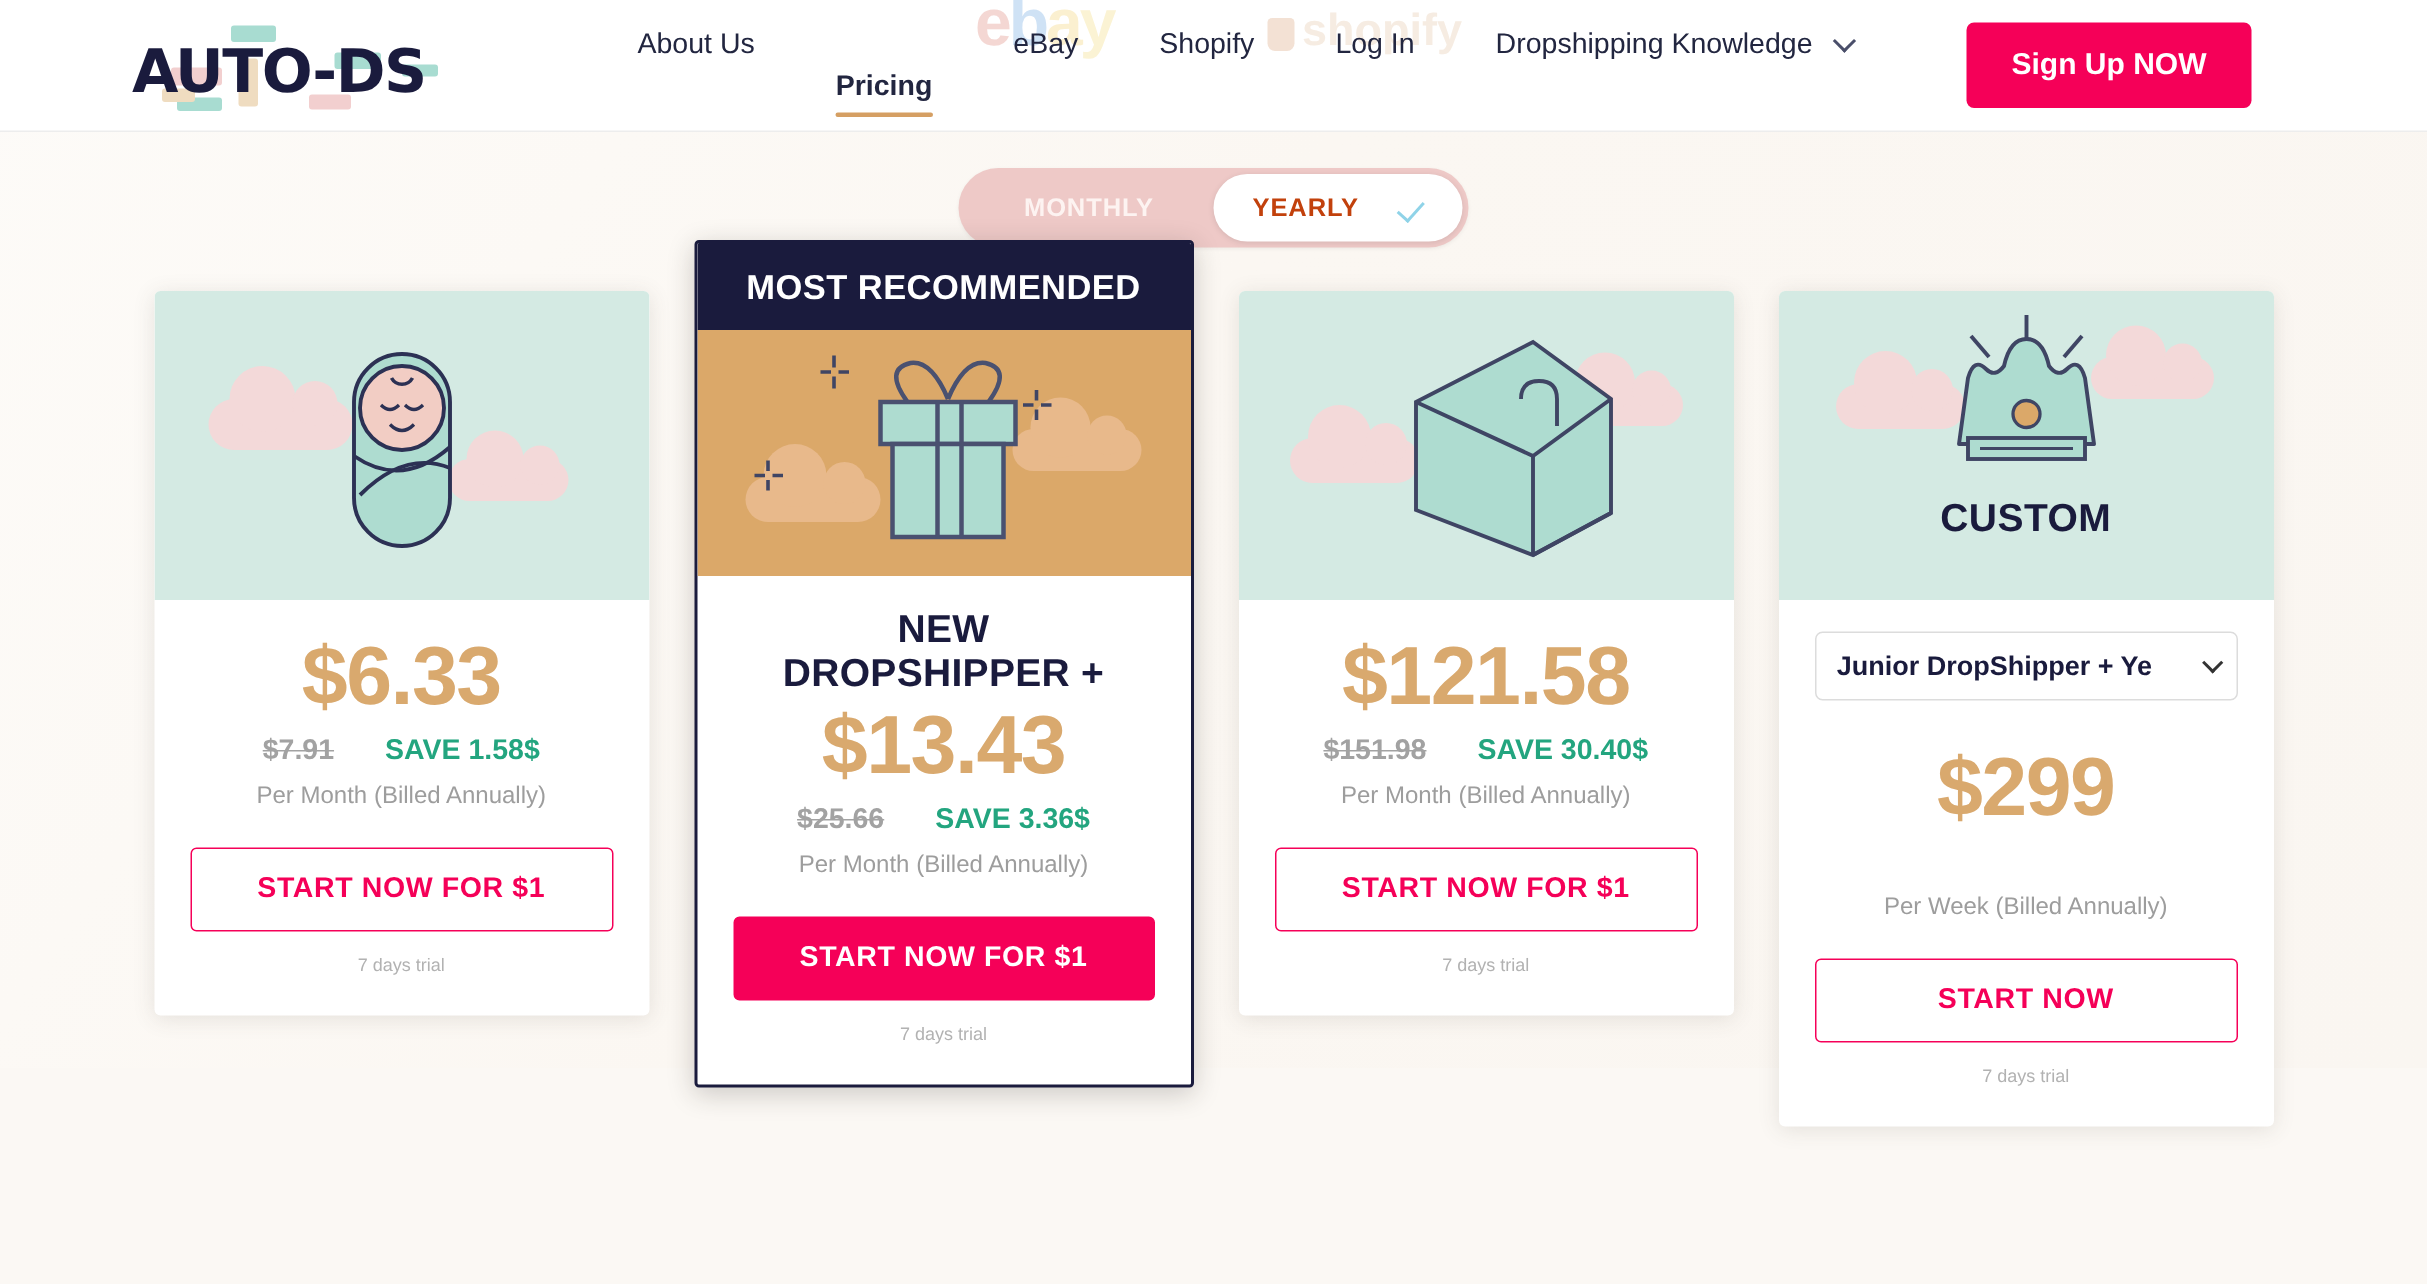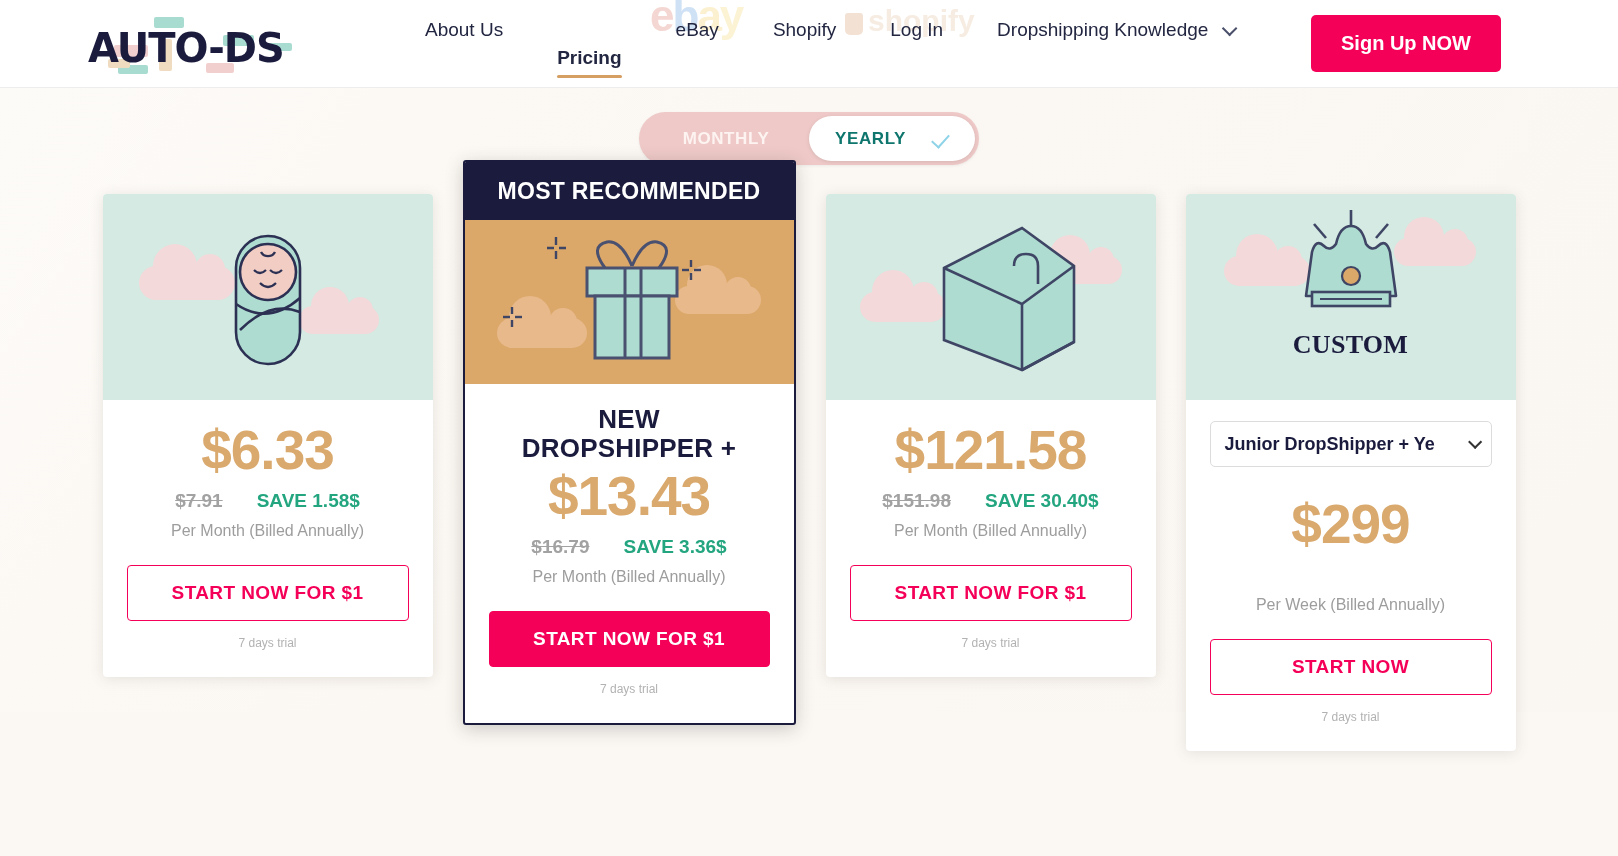--- a/index.html
+++ b/index.html
@@ -83,21 +83,21 @@
     position: relative; display: flex; align-items: center;
     background: #eec9c7; border-radius: 30px; height: 53px; width: 340px;
     padding: 4px; box-shadow: 0 1px 3px rgba(0,0,0,.06);
   }
   .toggle-opt {
     flex: 1; text-align: center; font-size: 17px; font-weight: 700;
     letter-spacing: .6px; cursor: pointer; line-height: 45px;
     color: #fdf3f1; border-radius: 26px;
   }
   .toggle-opt.on {
-    background: #ffffff; color: #0f766e;
+    background: #ffffff; color: #c2410c;
     box-shadow: 0 1px 4px rgba(0,0,0,.10);
     display:flex; align-items:center; justify-content:center; gap:26px;
   }
   .check { width: 17px; height: 10px; border-left: 2.6px solid #8fd3e8;
            border-bottom: 2.6px solid #8fd3e8; transform: rotate(-48deg); }
 
   
   .cards {
     position: relative; display: flex; justify-content: center;
     align-items: flex-start; gap: 30px; margin-top: 29px;
@@ -124,21 +124,21 @@
                 justify-content:center; }
   .cloud {
     position: absolute; background: #f3d9d9; border-radius: 60px;
   }
   .card.feat .cloud { background: #e8b98b; }
   .cloud::before, .cloud::after {
     content: ""; position: absolute; background: inherit; border-radius: 50%;
   }
   .custom-label {
     font-size: 26px; font-weight: 700; color: #1a1b3d; letter-spacing: .3px;
-    margin-top: 14px; position: relative; z-index: 2; font-family: Liberation Serif, serif;
+    margin-top: 14px; position: relative; z-index: 2;
   }
   .body { padding: 21px 24px 27px; text-align: center; }
   .plan-name {
     font-size: 26px; font-weight: 700; color: #1a1b3d;
     line-height: 1.13; letter-spacing: .2px; min-height: 62px;
   }
   .price {
     font-size: 55px; font-weight: 700; color: #d9a96e;
     line-height: 1.0; margin-top: 2px; letter-spacing: -1px;
   }
@@ -288,21 +288,21 @@
               <line x1="47" y1="100" x2="47" y2="107"></line>
             <line x1="38" y1="97" x2="45" y2="97"></line>
               <line x1="50" y1="97" x2="57" y2="97"></line>
           </g>
         </svg>
       </div>
       <div class="body">
         <div class="plan-name">NEW<br>DROPSHIPPER +</div>
         <div class="price">$13.43</div>
         <div class="row2">
-          <span class="old">$16.79</span>
+          <span class="old">$25.66</span>
           <span class="save">SAVE 3.36$</span>
         </div>
         <div class="billed">Per Month (Billed Annually)</div>
         <button class="cta solid">START NOW FOR $1</button>
         <div class="trial">7 days trial</div>
       </div>
     </div>
 
     <div class="card">
       <div class="art">

